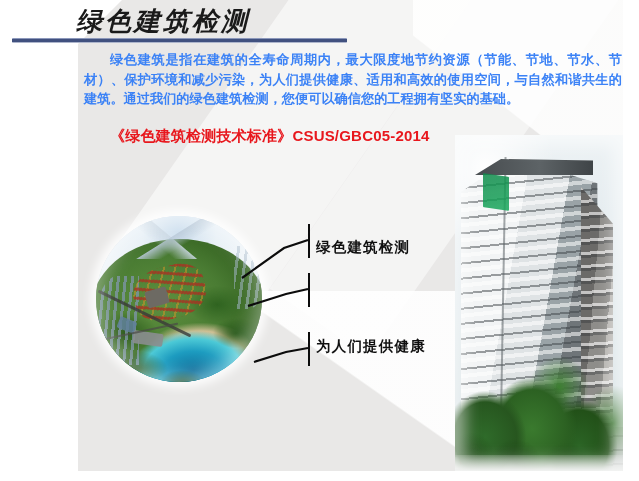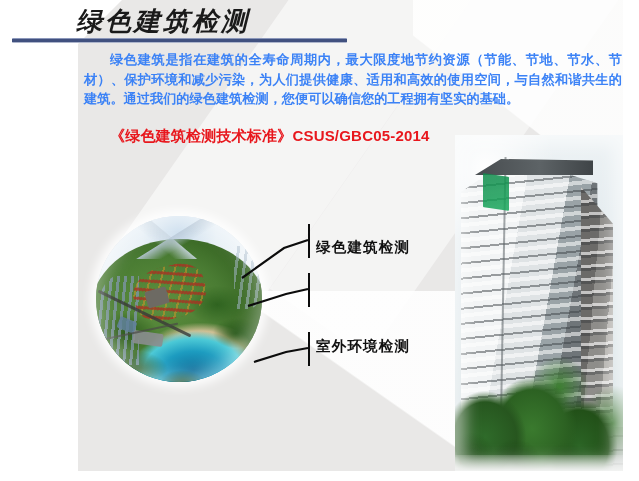--- a/index.html
+++ b/index.html
@@ -286,21 +286,21 @@
       <path d="M2 68 L44 38 L68 30" fill="none" stroke="#0c0c0c" stroke-width="2.2"></path>
       <path d="M8 96 L46 84 L68 79" fill="none" stroke="#0c0c0c" stroke-width="2.2"></path>
       <path d="M14 152 L46 142 L68 138" fill="none" stroke="#0c0c0c" stroke-width="2.2"></path>
     </svg>
     <div class="vbar vbar1"></div>
     <div class="vbar vbar2"></div>
     <div class="vbar vbar3"></div>
   </div>
 
   <div class="svc-item svc-1">绿色建筑检测</div>
-  <div class="svc-item svc-3">室外环境检测</div>
+  <div class="svc-item svc-3">为人们提供健康</div>
 
   <div class="bldg-photo">
     <div class="b-sky"></div>
     <div class="b-glow"></div>
     <div class="b-tower"></div>
     <div class="b-floors"></div>
     <div class="b-edge"></div>
     <div class="b-crown"></div>
     <div class="b-sign"></div>
     <div class="b-rightwing"></div>

